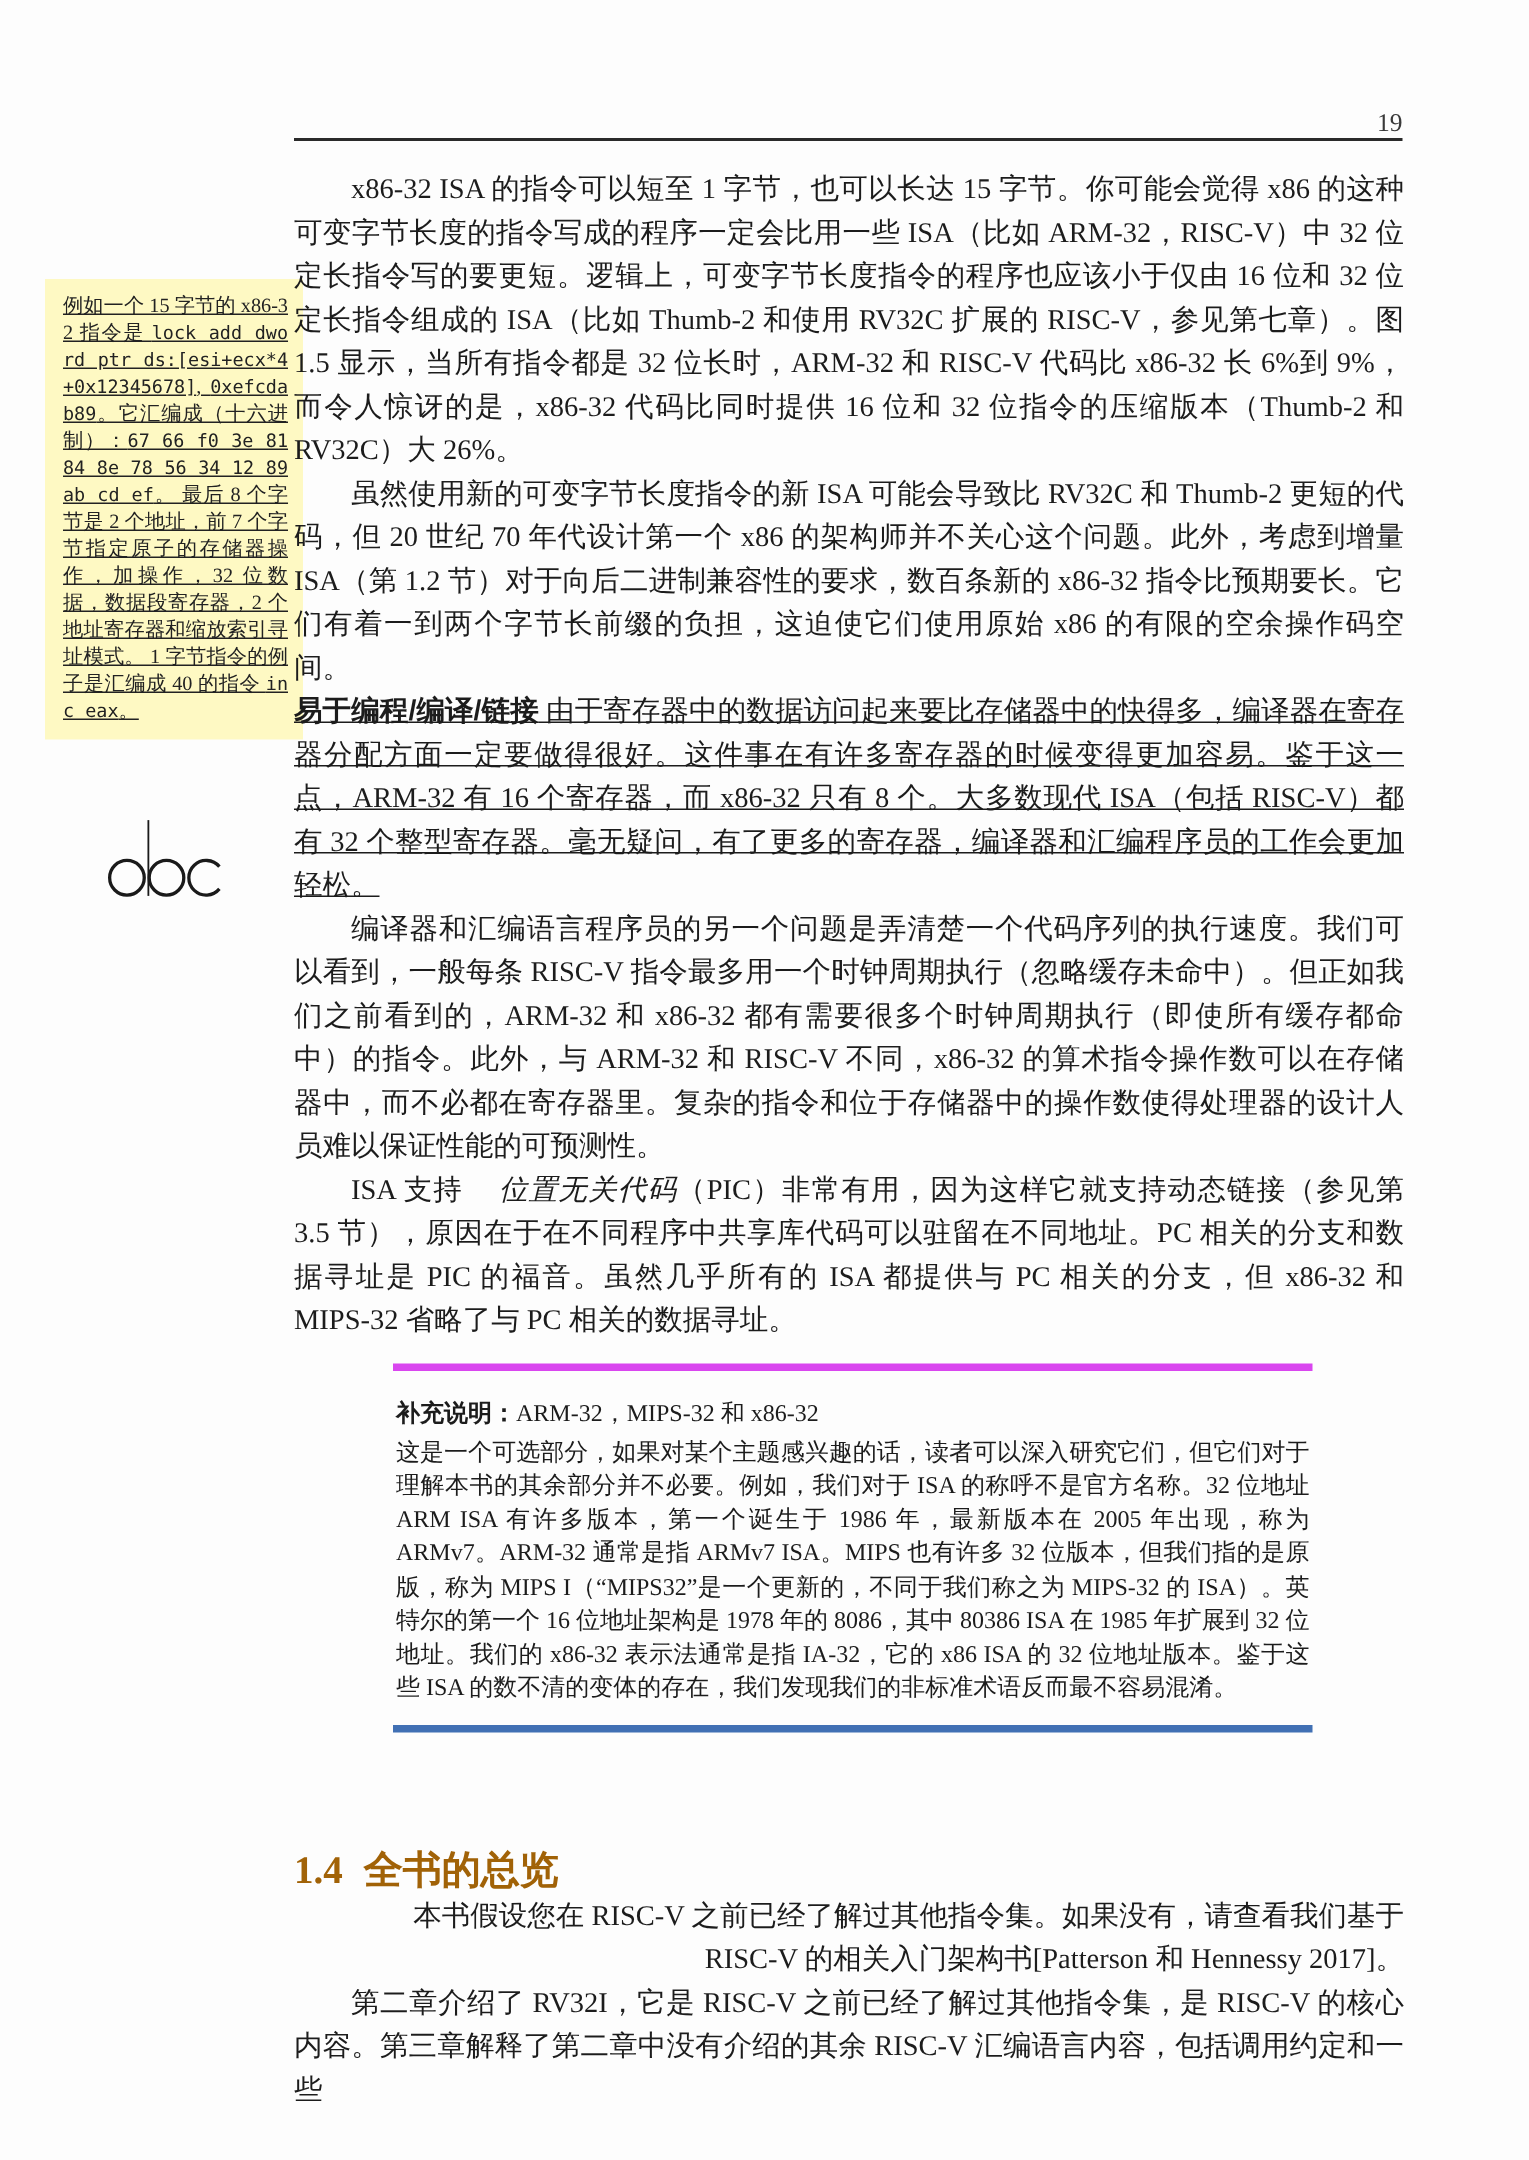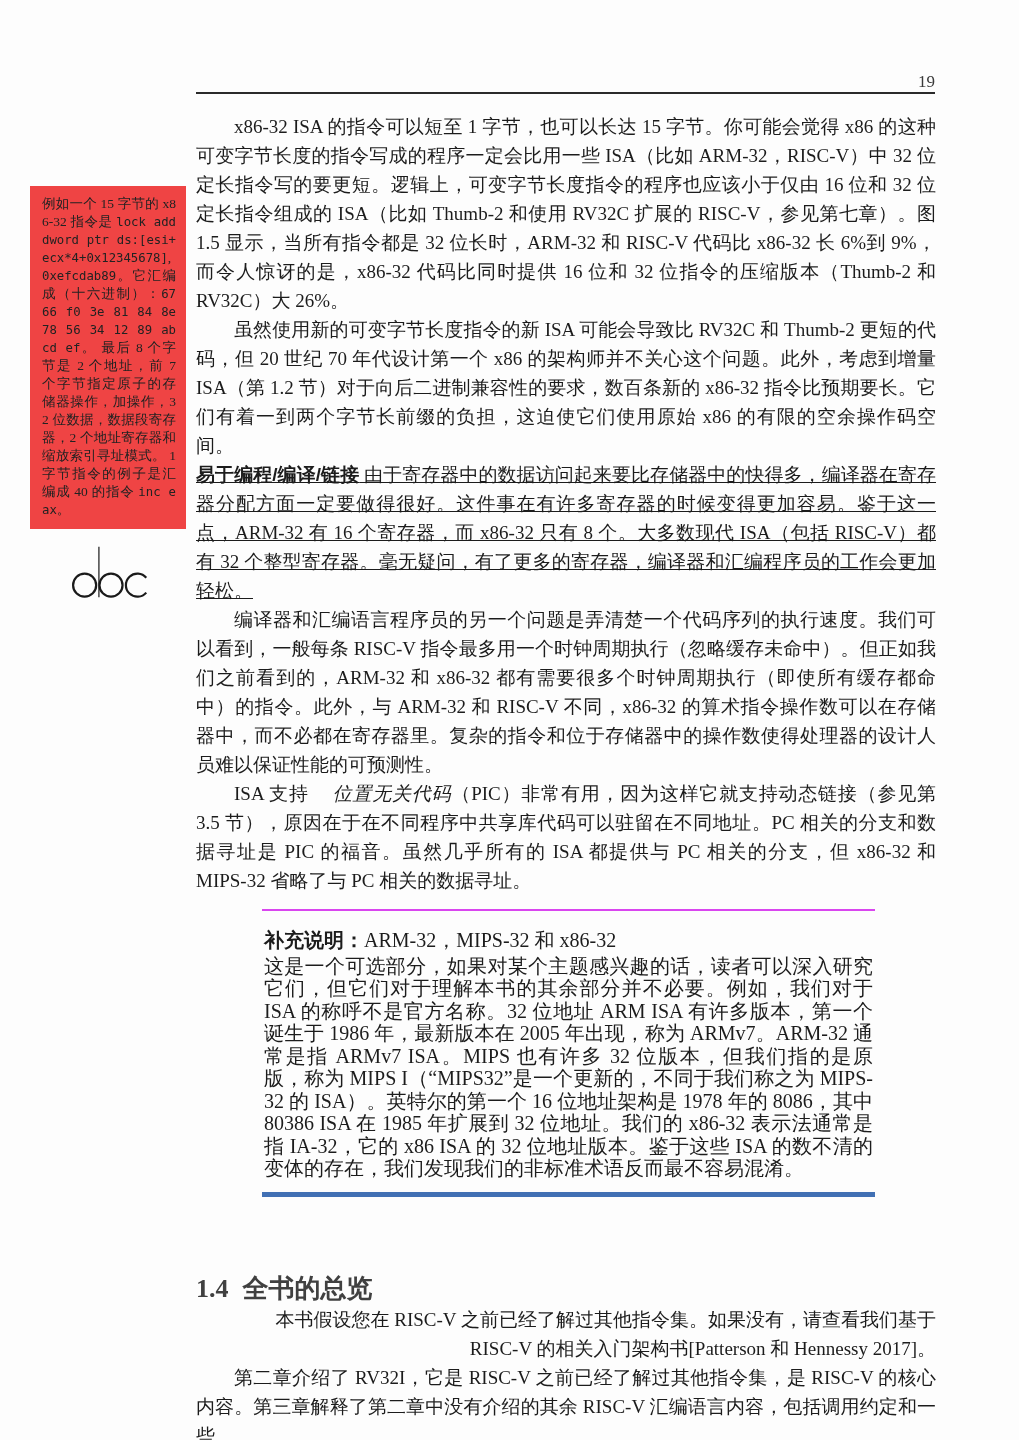--- a/index.html
+++ b/index.html
@@ -20,29 +20,30 @@
     color: #3a3a3a;
   }
   .header-rule {
     position: absolute;
     top: 92px; left: 196px; width: 739px;
     border-top: 2px solid #2a2a2a;
     height: 0;
   }
   .margin-note {
     position: absolute;
-    left: 30px; top: 186px; width: 156px;
+    left: 30px; top: 186px; width: 172px;
     box-sizing: border-box;
-    background: #ef4444;
+    background: #fef9c3;
     padding: 9px 10px 10px 12px;
     font-size: 13.5px;
     line-height: 18px;
     text-align: justify;
     word-break: break-all;
     color: #222;
+    text-decoration: underline;
   }
   .margin-note .mono {
     font-family: "DejaVu Sans Mono", monospace;
     font-size: 12.3px;
   }
   .abc-logo {
     position: absolute;
     left: 72px; top: 538px;
     width: 78px; height: 68px;
   }
@@ -58,39 +59,39 @@
   .sec-easy { margin-top: 16px; text-decoration: underline; }
   .run-in {
     font-family: "Liberation Sans", "DejaVu Sans", sans-serif;
     font-weight: bold;
   }
   .italic { font-style: italic; margin-left: 24px; }
   .supplement {
     box-sizing: border-box;
     margin: 14px 16px 0 66px;
     width: 613px;
-    border-top: 2px solid #d946ef;
+    border-top: 5px solid #d946ef;
     border-bottom: 5px solid #4170b4;
     padding: 18px 2px 12px 2px;
-    font-size: 20px;
+    font-size: 16px;
     line-height: 22.5px;
     text-align: justify;
   }
   .supplement .title { margin-bottom: 3px; text-align: left; }
   .bold-sans {
     font-family: "Liberation Sans", "DejaVu Sans", sans-serif;
     font-weight: bold;
   }
   h2.section-heading {
     margin: 76px 0 0 0;
     font-size: 26px;
     line-height: 32px;
     font-weight: bold;
     text-align: left;
-    color: #404040;
+    color: #a16207;
   }
   h2 .sec-num { margin-right: 14px; }
   .para-overview { margin-top: 40px; text-align: right; }
   .para-overview .line1 { display: block; text-indent: 2em; }
   .para-overview .line2 { display: block; }
 </style>
 </head>
 <body>
 
 <div class="page">

